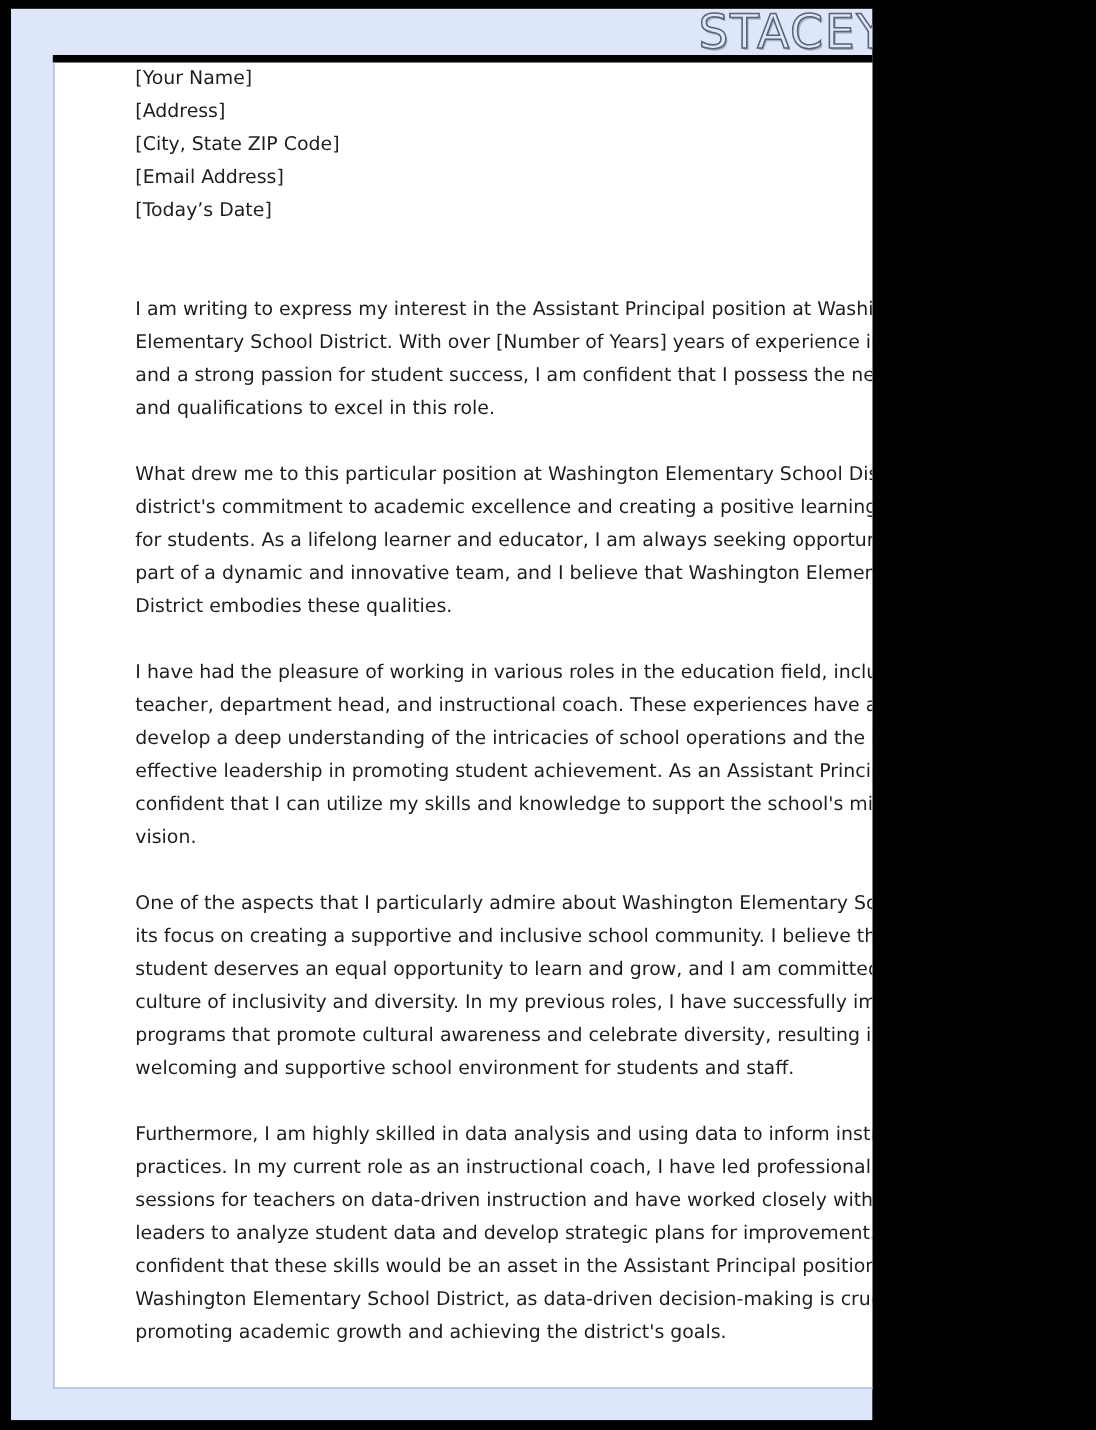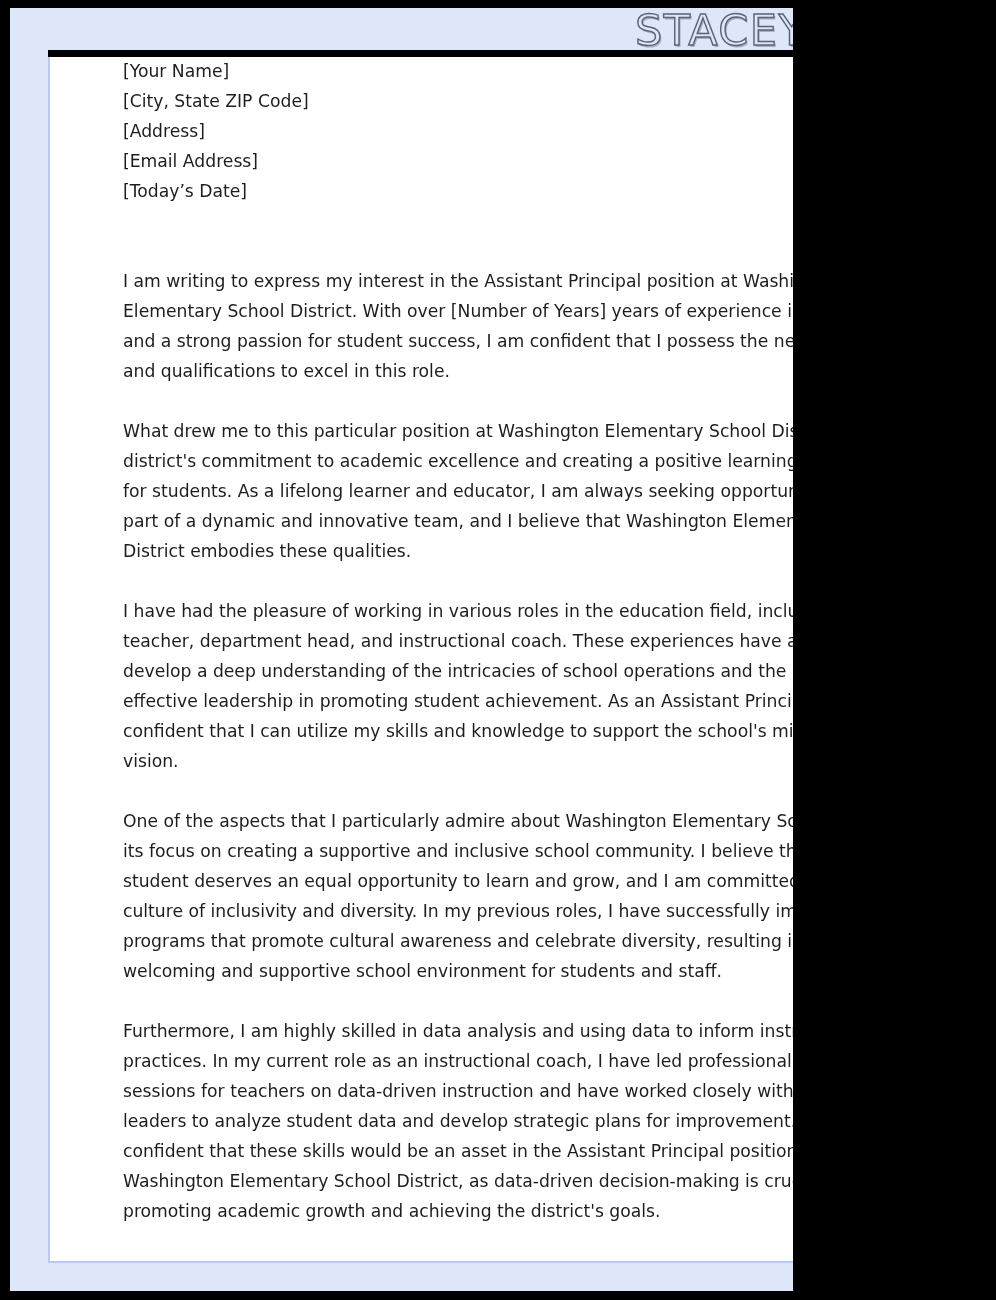--- a/index.html
+++ b/index.html
@@ -127,22 +127,22 @@
       <div id="name-text">STACEY ALEJO</div>
     </div>
 
     <div id="header-rule"></div>
 
     <div id="letter-panel"></div>
 
     <div id="letter-body">
 
       <div class="addr-line">[Your Name]</div>
+      <div class="addr-line">[Address]</div>
       <div class="addr-line">[City, State ZIP Code]</div>
-      <div class="addr-line">[Address]</div>
       <div class="addr-line">[Email Address]</div>
       <div class="addr-line">[Today’s Date]</div>
 
       <div class="blank-line"></div>
 
 
       <div class="blank-line"></div>
 
       <p class="para">I am writing to express my interest in the Assistant Principal position at Washington Elementary School District. With over [Number of Years] years of experience in education and a strong passion for student success, I am confident that I possess the necessary skills and qualifications to excel in this role.</p>
 

